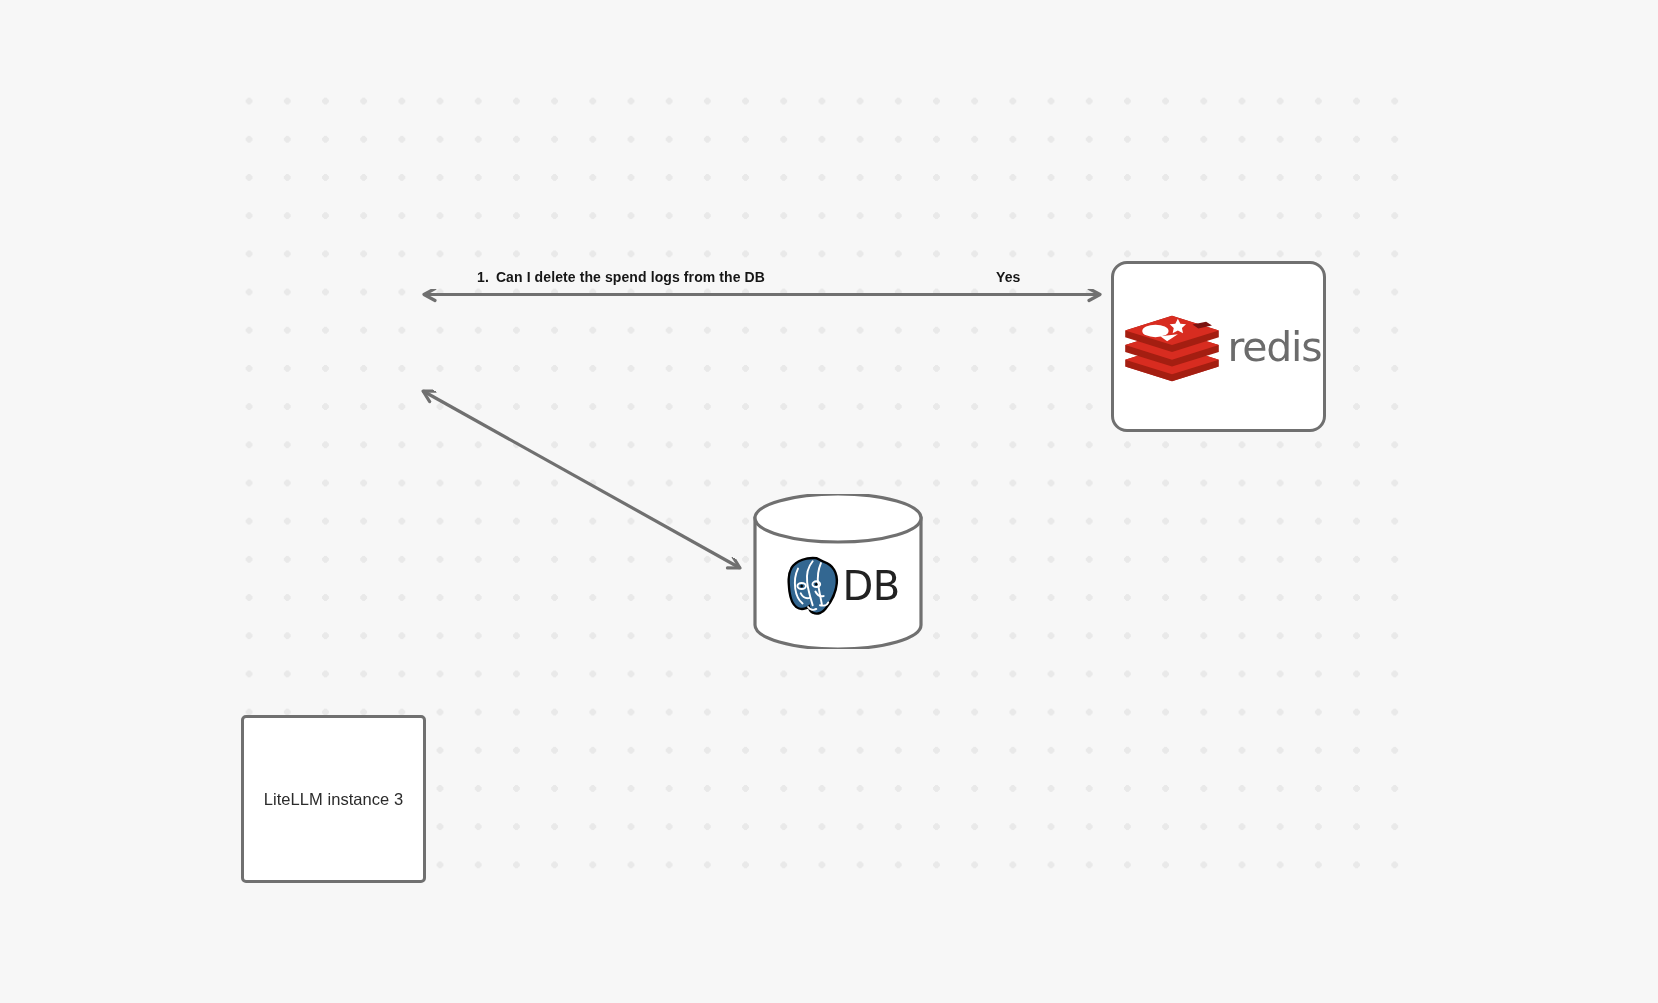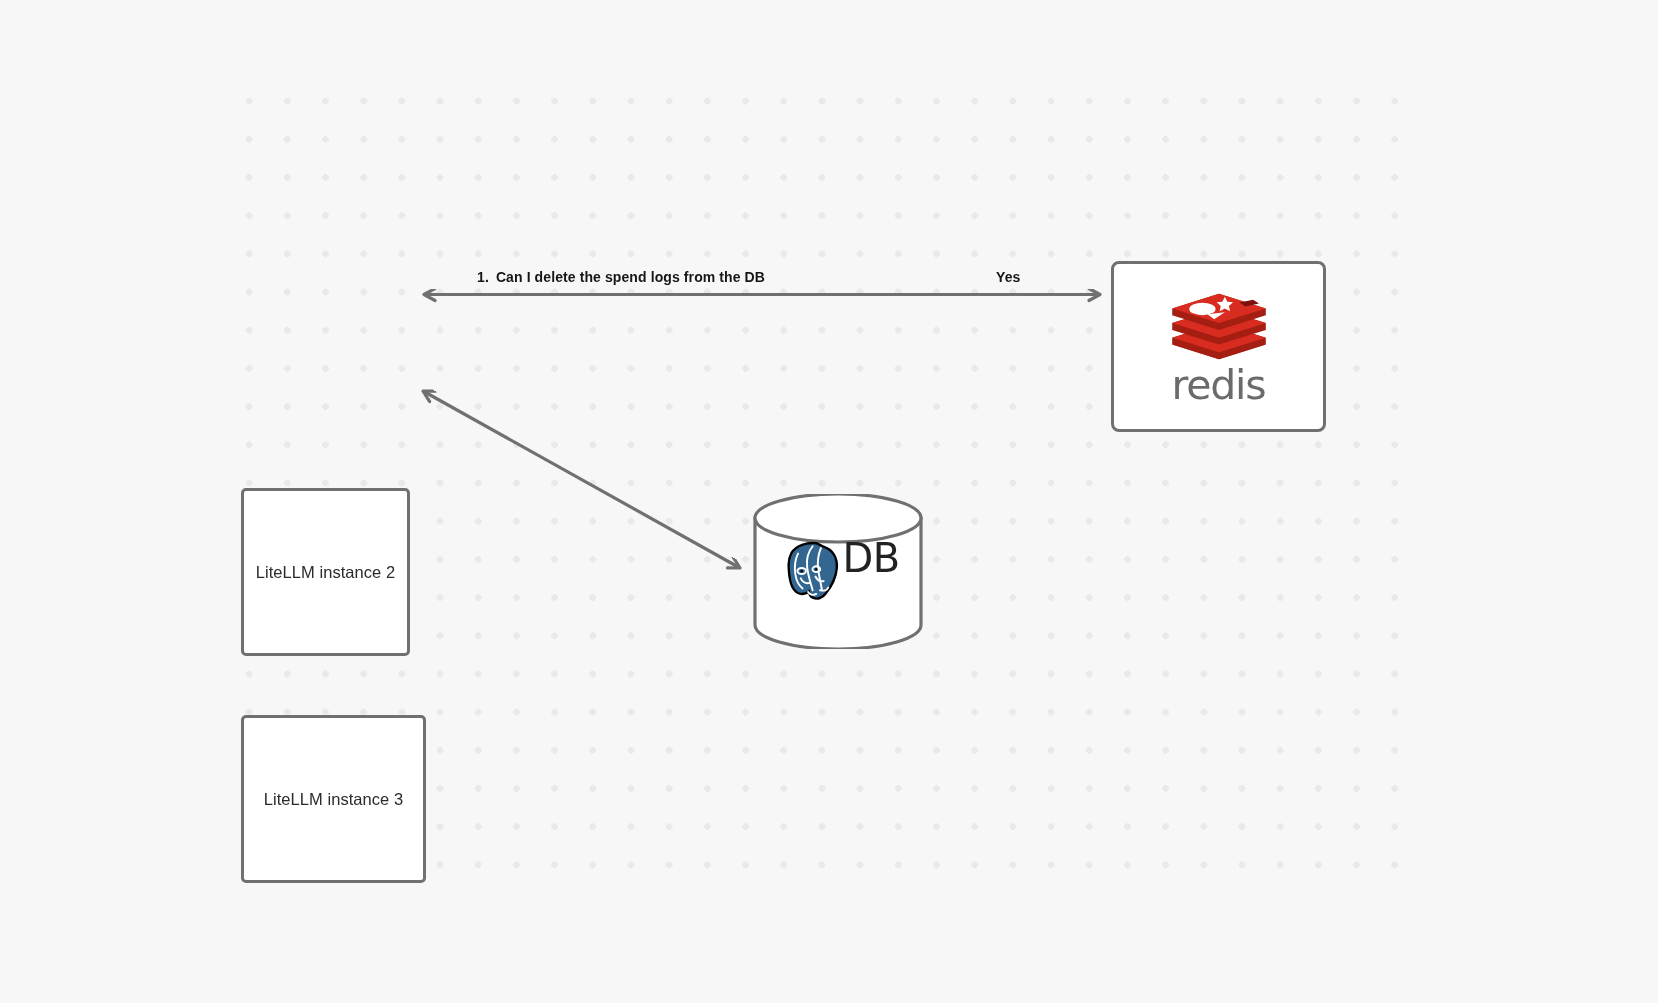--- a/index.html
+++ b/index.html
@@ -72,23 +72,23 @@
   
   #node-redis {
     position: absolute;
     left: 1111px;
     top: 261px;
     width: 215px;
     height: 171px;
     box-sizing: border-box;
     background: #ffffff;
     border: 3.2px solid #707070;
-    border-radius: 8px;
+    border-radius: 16px;
     display: flex;
-    flex-direction: column;
+    flex-direction: row;
     align-items: center;
     justify-content: center;
   }
   .redis-logo-wrap {
     width: 112px;
     height: 78px;
     display: block;
     margin-bottom: -2px;
   }
   .redis-wordmark {
@@ -115,20 +115,21 @@
     width: 172px;
     height: 155px;
   }
   .db-inner {
     position: absolute;
     left: 0;
     top: 44px;
     width: 172px;
     height: 96px;
     display: flex;
+    align-items: center;
     justify-content: center;
     gap: 2px;
   }
   .pg-logo-wrap {
     width: 66px;
     height: 66px;
     display: block;
   }
   .db-text {
     font-family: "DejaVu Sans", sans-serif;
@@ -178,23 +179,20 @@
       <line x1="424" y1="294.5" x2="1100" y2="294.5" stroke="#707070" stroke-width="3.2" marker-start="url(#arrow-left)" marker-end="url(#arrow-right)"></line>
     </g>
 
      DB cylinder (diagonal, double headed) --&gt;
     <g>
       <line x1="423" y1="391" x2="740" y2="568" stroke="#707070" stroke-width="3.2" marker-start="url(#arrow-left)" marker-end="url(#arrow-right)"></line>
     </g>
   </svg>
 
 
-  <div class="node-box" id="node-litellm-2">
-    <span class="node-label">LiteLLM instance 2</span>
-  </div>
 
   <div class="node-box" id="node-litellm-3">
     <span class="node-label">LiteLLM instance 3</span>
   </div>
 
   <div id="node-redis">
     <svg class="redis-logo-wrap" viewBox="0 0 112 80" xmlns="http://www.w3.org/2000/svg">
 
       <path d="M8 59 L56 44 L104 59 L56 74 Z" fill="#c6302b"></path>
       <path d="M8 59 L8 52 L56 37 L104 52 L104 59 L56 74 Z" fill="#a41e11"></path>

